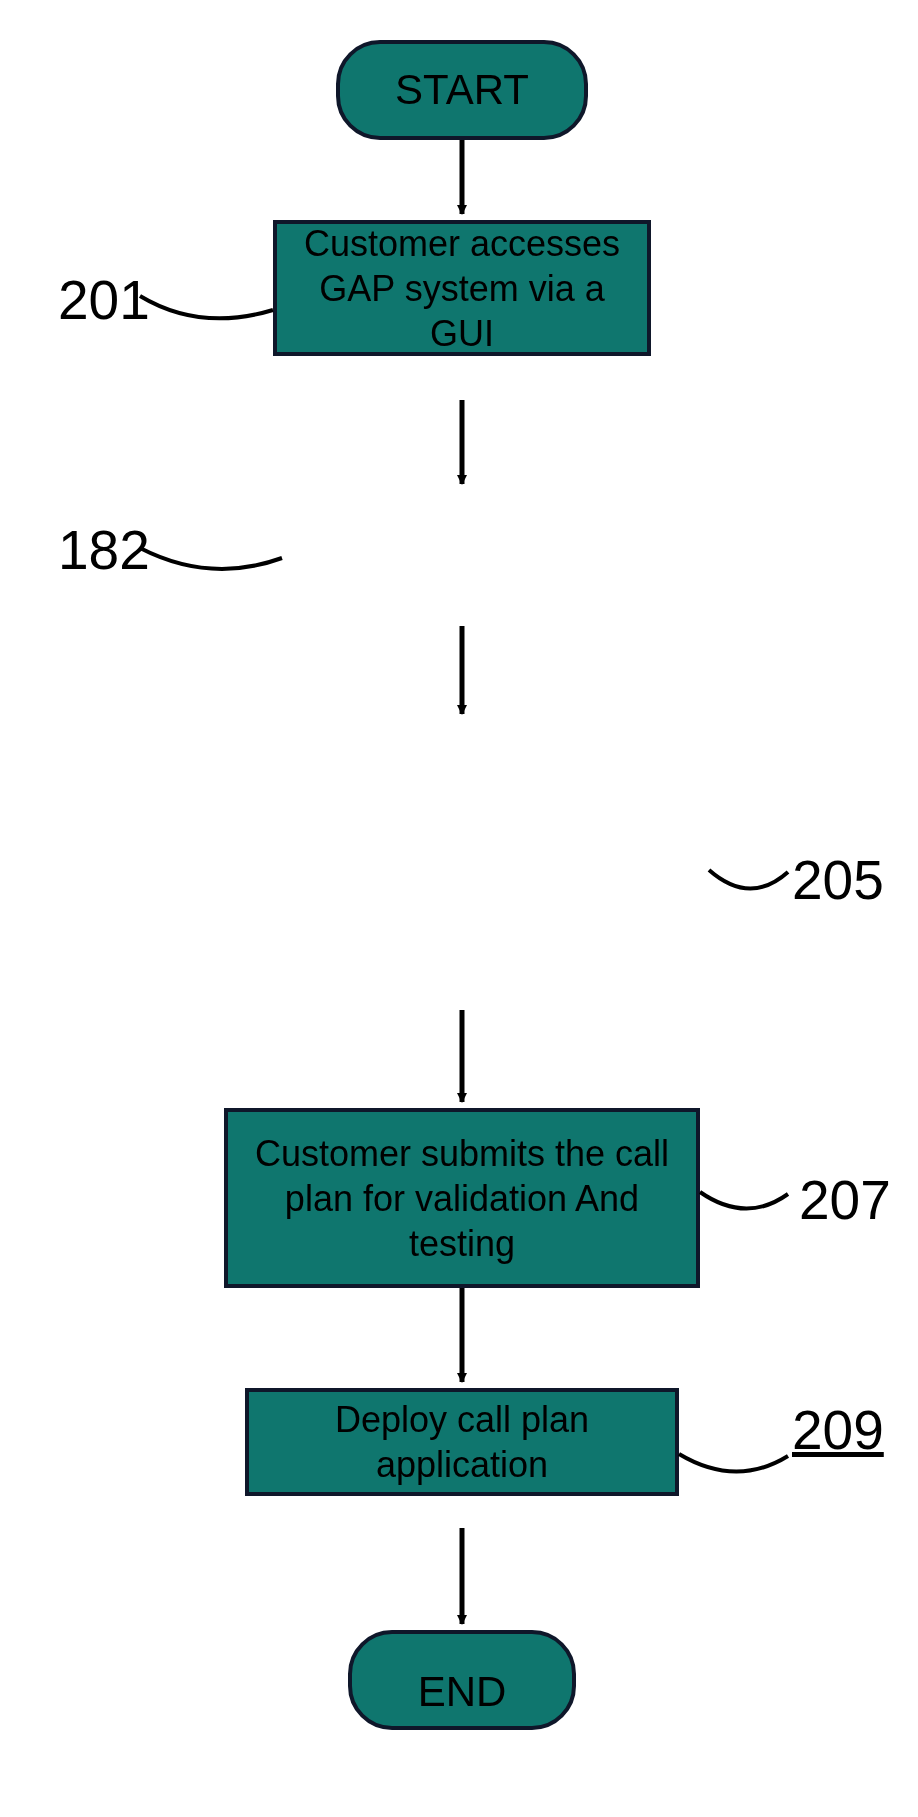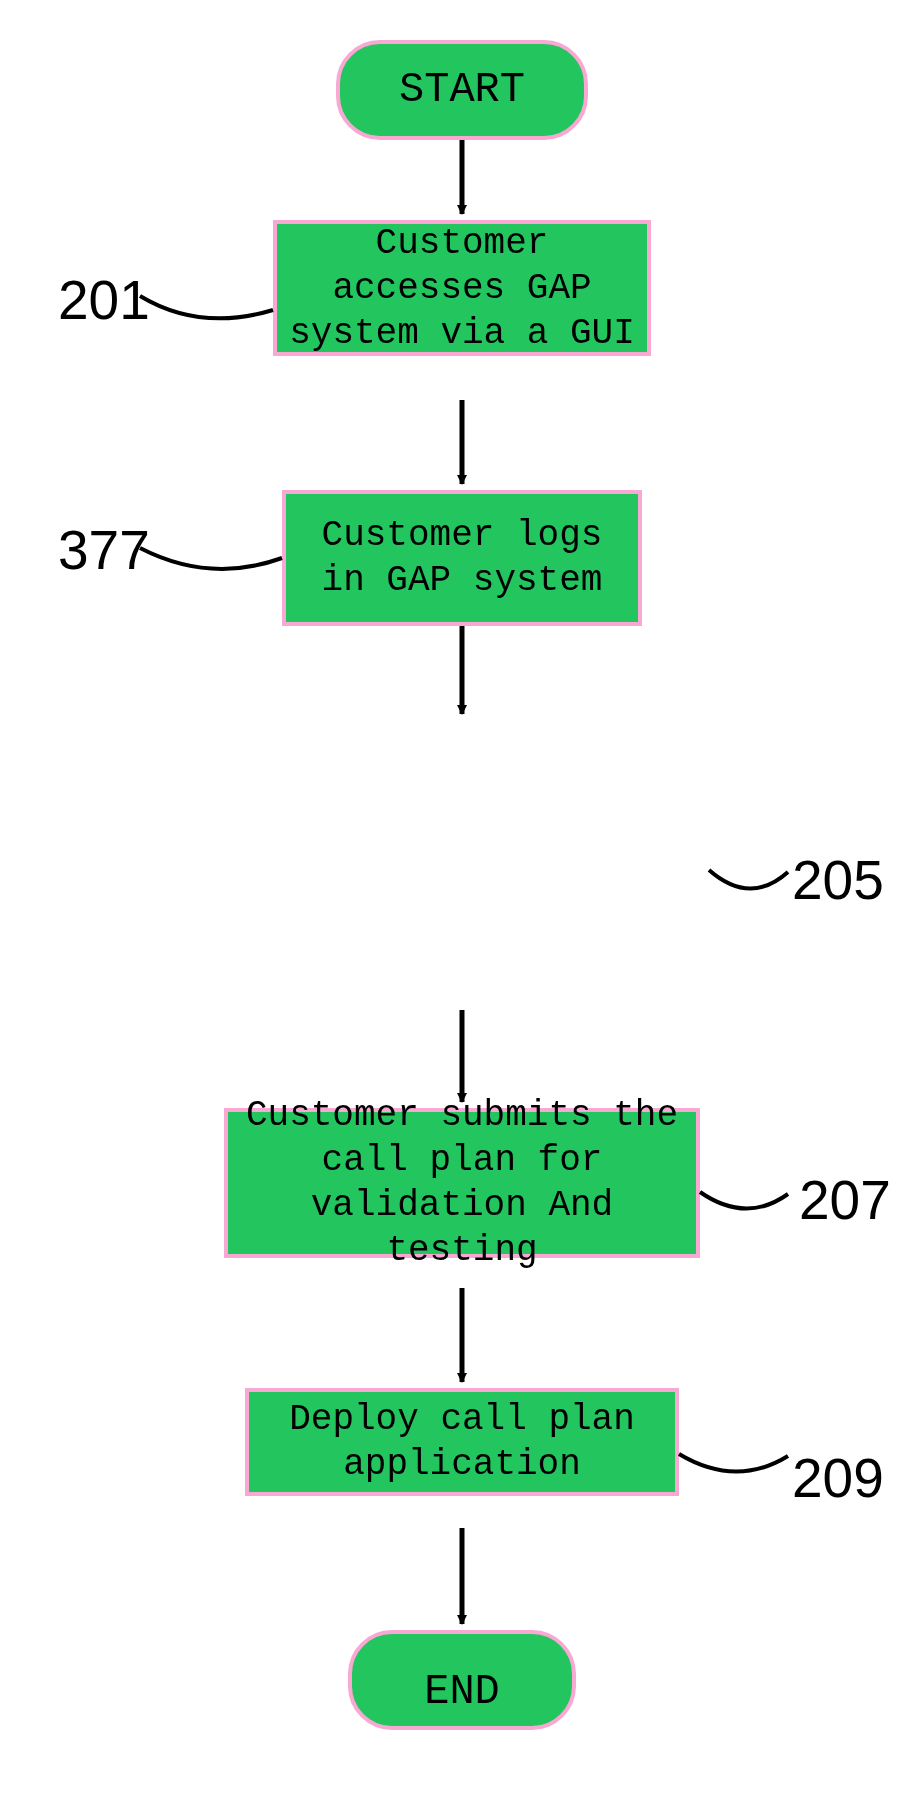--- a/index.html
+++ b/index.html
@@ -10,31 +10,30 @@
     height: 1817px;
     font-family: Arial, Helvetica, sans-serif;
   }
   .canvas {
     position: relative;
     width: 918px;
     height: 1817px;
   }
   .node {
     position: absolute;
-    border: 4px solid #f9a8d4;
-    background: #22c55e;
+    border: 4px solid #0f172a;
+    background: #0f766e;
     display: flex;
     align-items: center;
     justify-content: center;
     text-align: center;
     font-size: 36px;
     line-height: 1.25;
     padding: 8px;
     box-sizing: border-box;
-    font-family: Liberation Mono, monospace;
   }
   .terminator {
     border-radius: 44px;
     font-size: 42px;
   }
   .label {
     position: absolute;
     font-size: 55px;
     color: #000;
   }
@@ -54,36 +53,33 @@
 
   <div class="node terminator" style="left:336px; top:40px; width:252px; height:100px;">
     <span>START</span>
   </div>
 
   <div class="node" style="left:273px; top:220px; width:378px; height:136px;">
     <span>Customer accesses GAP system via a GUI</span>
   </div>
   <div class="label" style="left:58px; top:268px;">201</div>
 
-  <div class="node" style="left:282px; top:490px; width:360px; height:136px;">
-    <span>Customer logs in GAP system</span>
-  </div>
-  <div class="label" style="left:58px; top:518px;">377</div>
+  <div class="label" style="left:58px; top:518px;">182</div>
 
   <div class="label" style="left:792px; top:848px;">205</div>
 
-  <div class="node" style="left:224px; top:1108px; width:476px; height:150px;">
+  <div class="node" style="left:224px; top:1108px; width:476px; height:180px;">
     <span>Customer submits the call plan for validation And testing</span>
   </div>
   <div class="label" style="left:799px; top:1168px;">207</div>
 
   <div class="node" style="left:245px; top:1388px; width:434px; height:108px;">
     <span>Deploy call plan application</span>
   </div>
-  <div class="label" style="left:792px; top:1446px;">209</div>
+  <div class="label" style="left:792px; top:1398px;text-decoration:underline;">209</div>
 
   <div class="node terminator" style="left:348px; top:1630px; width:228px; height:100px;align-items:flex-end;">
     <span>END</span>
   </div>
 
   <svg class="overlay" viewBox="0 0 918 1817">
     <defs>
       <marker id="arrowhead" markerWidth="12" markerHeight="12" refX="9" refY="5" orient="auto" markerUnits="userSpaceOnUse">
         <path d="M0,0 L10,5 L0,10 Z" fill="#000"></path>
       </marker>

